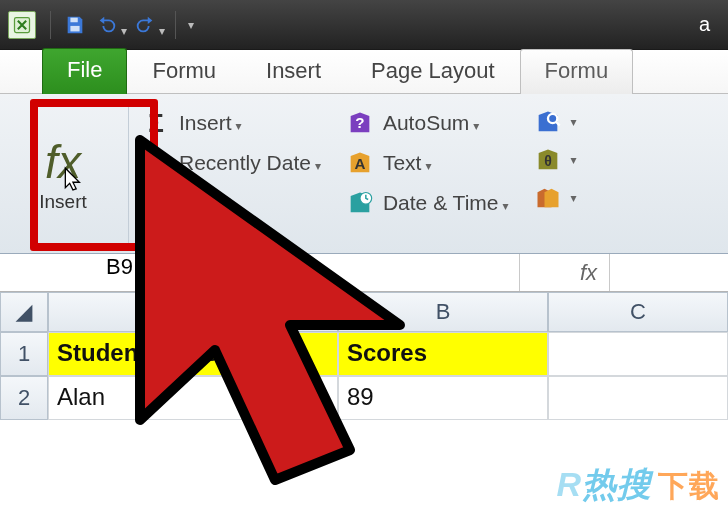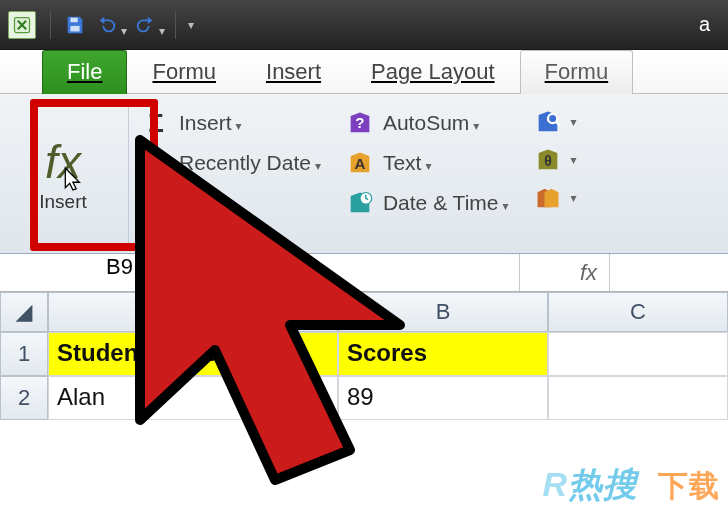--- a/index.html
+++ b/index.html
@@ -8,21 +8,21 @@
 
 .titlebar { height: 50px; background: linear-gradient(#444,#222); display: flex; align-items: center; padding: 0 8px; border-bottom: 1px solid #1a1a1a; }
 .titlebar .excel-icon { width: 28px; height: 28px; background: #e9f5e3; border: 1px solid #7aa75d; border-radius: 2px; display: flex; align-items: center; justify-content: center; margin-right: 6px; }
 .titlebar .excel-icon svg { width: 20px; height: 20px; }
 .qat-sep { width: 1px; height: 28px; background: #555; margin: 0 8px; }
 .qat-btn { width: 32px; height: 30px; display: flex; align-items: center; justify-content: center; color: #fff; }
 .qat-btn svg { width: 22px; height: 22px; }
 .titlebar .title-text { flex: 1; text-align: right; color: #fff; font-size: 20px; padding-right: 10px; }
 
 
-.tabs { height: 44px; background: linear-gradient(#fff,#f6f6f6); display: flex; align-items: center; padding: 0 0 0 0; border-bottom: 1px solid #bfbfbf; text-decoration: underline; }
+.tabs { height: 44px; background: linear-gradient(#fff,#f6f6f6); display: flex; align-items: flex-end; padding: 0 0 0 0; border-bottom: 1px solid #bfbfbf; }
 .tab { padding: 8px 24px 10px; font-size: 22px; color: #444; border: 1px solid transparent; border-bottom: none; position: relative; top: 1px; cursor: pointer; }
 .tab.file { background: linear-gradient(#3fa62f,#2d8f1e); color: #fff; border-radius: 3px 3px 0 0; margin-left: 42px; border: 1px solid #1f6b12; border-bottom-color: #2d8f1e; }
 .tab.active { background: linear-gradient(#fefefe,#ececec); border-color: #bfbfbf; border-radius: 3px 3px 0 0; color: #5b5b5b; }
 
 
 .ribbon { height: 160px; background: linear-gradient(#f0f3f6,#dfe6ec); border-bottom: 1px solid #9aaabb; display: flex; padding: 6px; position: relative; }
 .group { display: flex; flex-direction: column; justify-content: center; padding: 0 10px; border-right: 1px solid #c3cdd7; }
 .big-btn { width: 110px; display: flex; flex-direction: column; align-items: center; justify-content: center; gap: 2px; color: #333; font-size: 19px; line-height: 1.1; text-align: center; padding: 6px 4px; border-radius: 3px; }
 .big-btn .big-ico { font-size: 46px; font-style: italic; font-family: Georgia, serif; color: #4f5d2a; height: 56px; display:flex; align-items:center; position: relative; }
 .big-btn .cursor { position: absolute; right: -6px; bottom: -2px; }
@@ -46,21 +46,21 @@
 .grid { display: grid; grid-template-columns: 48px 290px 210px 180px; }
 .hdr { background: linear-gradient(#f4f7fa,#e3e9ef); border: 1px solid #b7c2cd; font-size: 22px; color: #415166; text-align: center; padding: 6px 0; }
 .rowhdr { background: linear-gradient(#f4f7fa,#e3e9ef); border: 1px solid #b7c2cd; font-size: 22px; color: #415166; text-align: center; padding: 8px 0; }
 .cell { border: 1px solid #d4d8dc; font-size: 24px; padding: 6px 8px; color: #111; }
 .cell.hdrcell { background: #ffff00; font-weight: bold; }
 .cell.num { padding-right: 24px; }
 
 
 .watermark { position: absolute; right: 8px; bottom: 5px; font-size: 34px; font-weight: 800; font-style: italic; color: rgba(0,160,220,0.55); letter-spacing: 1px; pointer-events: none; }
 .watermark span.r { color: rgba(0,160,220,0.35); }
-.watermark span.cn { font-style: normal; font-weight: 700; font-size: 30px; color: rgba(255,120,0,0.65); margin-left: 20px; }
+.watermark span.cn { font-style: normal; font-weight: 700; font-size: 30px; color: rgba(255,120,0,0.65); margin-left: 6px; }
 
 
 .arrow-overlay { position: absolute; left: 100px; top: 120px; width: 380px; height: 380px; pointer-events: none; }
 
 
 .i-book-purple { fill:#7b3fbf; } .i-book-orange { fill:#e7a12d; } .i-book-teal { fill:#2aa0a0; } .i-book-blue { fill:#3b6fd1; } .i-book-olive { fill:#8a8a2a; }
 </style>
 </head>
 <body>
 

